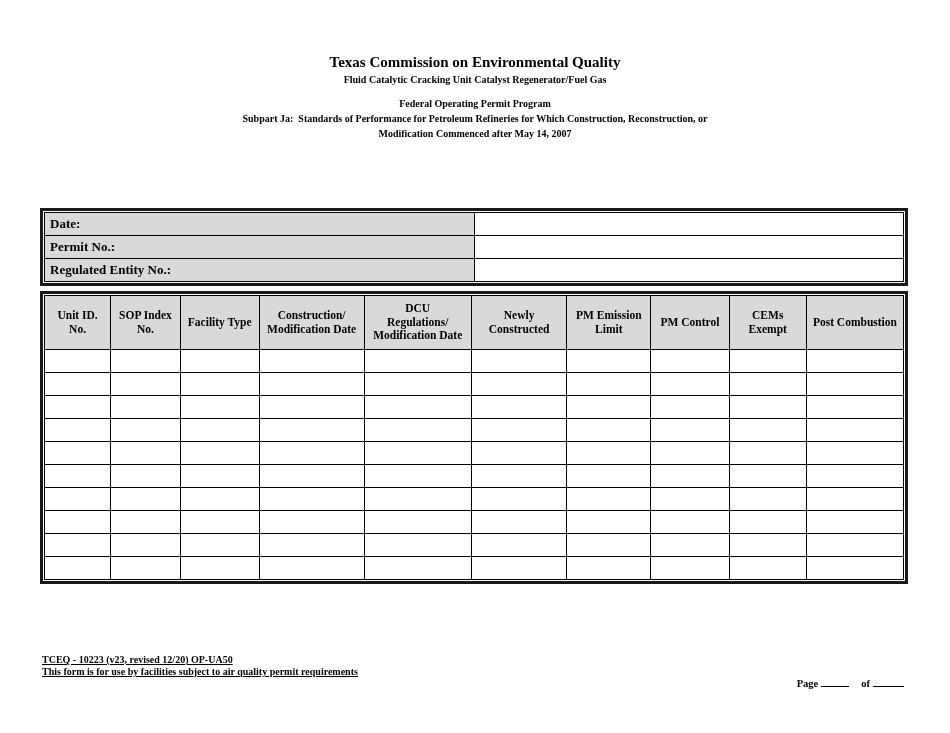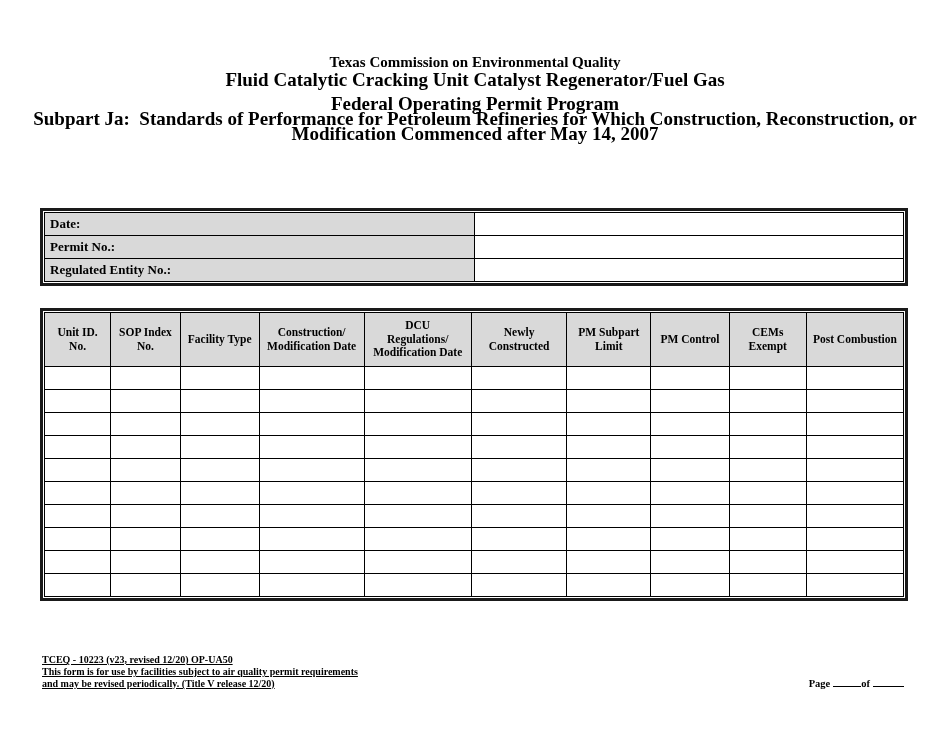--- a/index.html
+++ b/index.html
@@ -16,30 +16,30 @@
     width:950px;height:733px;
     background:var(--page-bg);
     color:var(--text-color);
     font-family:"Liberation Serif","DejaVu Serif",serif;
     font-weight:bold;
     overflow:hidden;
   }
   
   .doc-header{padding-top:53px;text-align:center;}
   .t1{font-size:15px;line-height:19px;}
-  .t2{font-size:19px;line-height:15px;white-space:pre-wrap;}
+  .t2{font-size:10px;line-height:15px;white-space:pre-wrap;}
   .hgap{height:9px;}
   
   .tbl-wrap{
     position:absolute;left:40px;width:868px;
     border:3px solid var(--outer-border);
     padding:1px;background:var(--page-bg);
   }
   .info-wrap{top:208px;}
-  .main-wrap{top:308px;}
+  .main-wrap{top:291px;}
   table{width:100%;border-collapse:collapse;table-layout:fixed;}
   td,th{border:1px solid var(--border-color);}
   
   .info-label{
     background:var(--header-fill);
     font-size:13px;font-weight:bold;text-align:left;
     padding:2px 5px;height:23px;vertical-align:middle;
   }
   .info-value{background:#ffffff;height:23px;}
   
@@ -60,21 +60,21 @@
     position:absolute;right:46px;top:676px;
     font-size:10.5px;font-weight:bold;white-space:nowrap;
   }
   .blank{
     display:inline-block;height:11px;
     border-bottom:1.5px solid #000;
     vertical-align:baseline;
   }
   .blank.b1{width:28px;margin-left:3px;}
   .blank.b2{width:31px;margin-left:3px;}
-  .of-label{margin-left:0;}
+  .of-label{margin-left:12px;}
 </style>
 </head>
 <body>
 
 <div class="page">
 
   <div class="doc-header">
     <div class="t1">Texas Commission on Environmental Quality</div>
     <div class="t2">Fluid Catalytic Cracking Unit Catalyst Regenerator/Fuel Gas</div>
     <div class="hgap"></div>
@@ -127,21 +127,21 @@
             <th class="col-h">SOP Index
 No.</th>
             <th class="col-h">Facility Type</th>
             <th class="col-h">Construction/
 Modification Date</th>
             <th class="col-h">DCU
 Regulations/
 Modification Date</th>
             <th class="col-h">Newly
 Constructed</th>
-            <th class="col-h">PM Subpart
+            <th class="col-h">PM Emission
 Limit</th>
             <th class="col-h">PM Control</th>
             <th class="col-h">CEMs
 Exempt</th>
             <th class="col-h">Post Combustion</th>
           </tr>
         </thead>
       <tbody id="main-body">
           <tr>
             <td class="cell"></td>
@@ -263,20 +263,19 @@
             <td class="cell"></td>
             <td class="cell"></td>
           </tr>
         </tbody>
     </table>
   </div>
 
   <div class="footer-left">
     <div>TCEQ - 10223 (v23, revised 12/20) OP-UA50</div>
     <div>This form is for use by facilities subject to air quality permit requirements</div>
-    <div>and may be revised periodically. (Title V release 12/20)</div>
   </div>
 
   <div class="footer-right">
     <span>Page</span><span class="blank b1"></span><span class="of-label">of</span><span class="blank b2"></span>
   </div>
 
 </div>
 
 </body></html>

